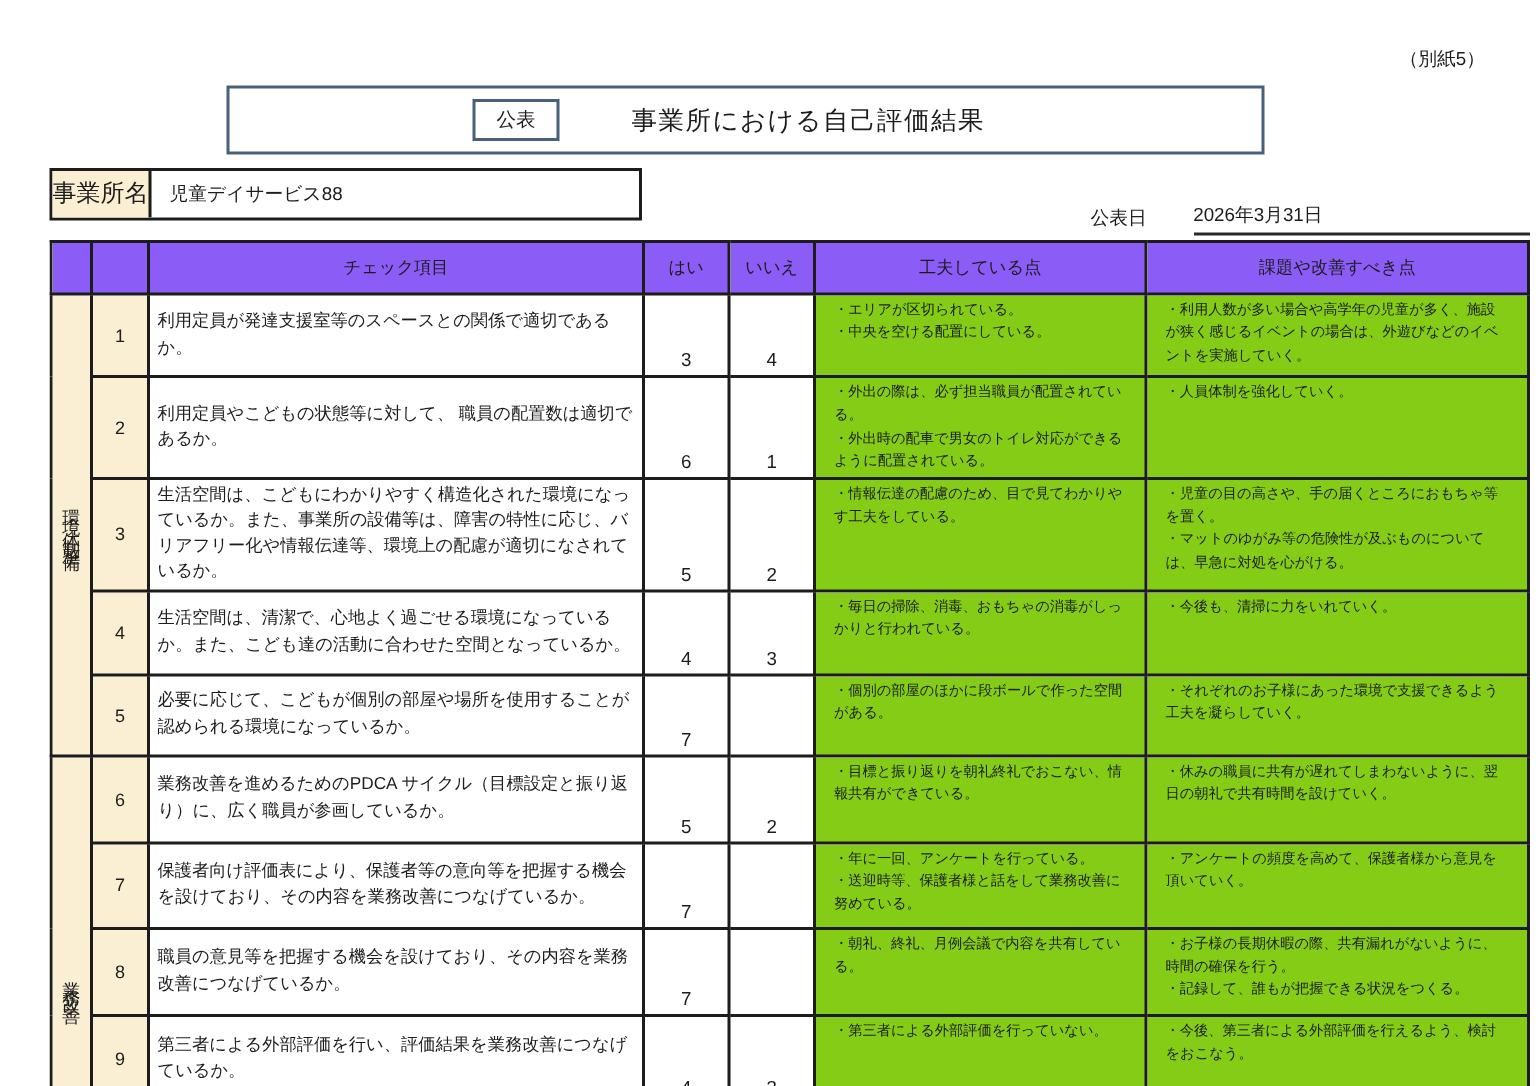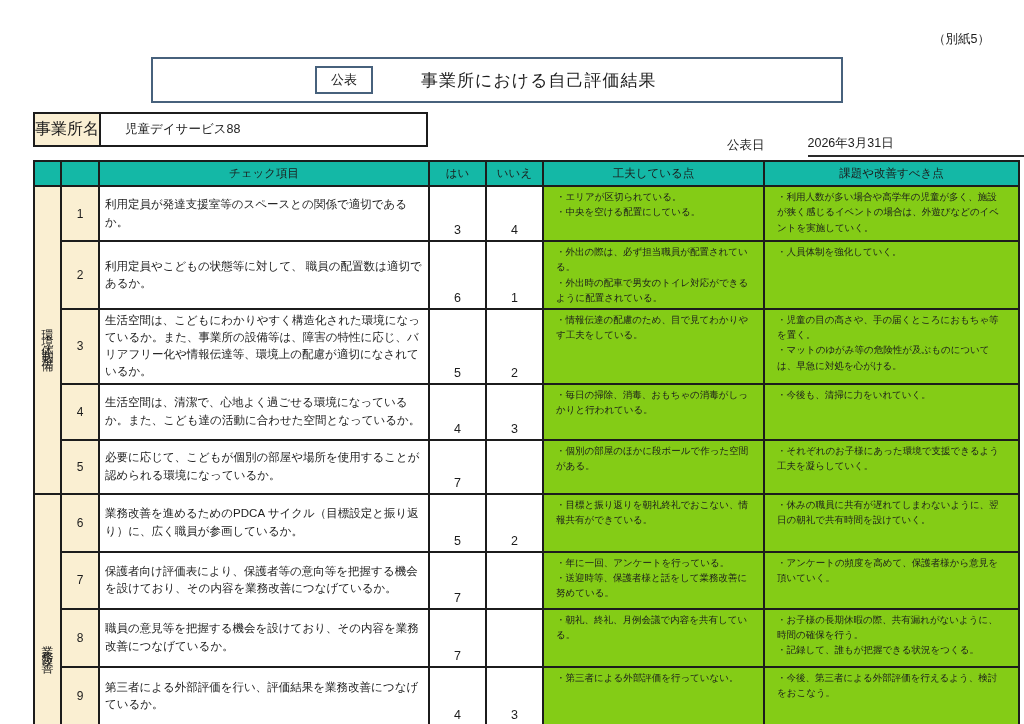--- a/index.html
+++ b/index.html
@@ -21,36 +21,36 @@
   }
   .title-text{margin-left:24px;font-size:17px;letter-spacing:1px;}
   .office{
     position:absolute;left:33px;top:112px;width:395px;height:35px;
     border:2px solid #1c1c1c;box-sizing:border-box;display:flex;background:#fff;
   }
   .office-label{
     width:64px;flex:0 0 auto;background:#faefd2;border-right:2px solid #1c1c1c;
     display:flex;align-items:center;justify-content:center;font-size:16px;
   }
-  .office-value{flex:1;display:flex;align-items:center;padding-left:24px;font-size:12.5px;}
+  .office-value{flex:1;display:flex;align-items:center;padding-left:12px;font-size:12.5px;}
   .publish{
     position:absolute;left:727px;top:135px;font-size:12.5px;
     display:flex;align-items:flex-end;gap:24px;
   }
   .publish-label{padding-bottom:3px;flex:0 0 auto;}
   .publish-date{
-    display:inline-block;width:224px;margin-left:19px;
+    display:inline-block;width:224px;margin-left:7px;
     border-bottom:2px solid #2a2a2a;padding-bottom:3px;
   }
   .table-wrap{position:absolute;left:33px;top:160px;width:988px;height:564px;overflow:hidden;}
   table{border-collapse:collapse;table-layout:fixed;width:985px;}
   td,th{border:2px solid #1c1c1c;box-sizing:border-box;overflow:hidden;}
   thead th{
-    background:#14b8a6;font-weight:normal;font-size:11.5px;
-    height:25px;padding:0 2px;text-align:center;vertical-align:middle;
+    background:#8b5cf6;font-weight:normal;font-size:11.5px;
+    height:35px;padding:0 2px;text-align:center;vertical-align:middle;
   }
   td.cat{background:#faefd2;text-align:center;vertical-align:middle;padding:0;}
   .cat-text{
     writing-mode:vertical-rl;text-orientation:upright;
     letter-spacing:5px;font-size:12px;display:inline-block;line-height:1;
   }
   td.num{background:#faefd2;text-align:center;vertical-align:middle;font-size:12px;padding:0;}
   td.item{font-size:11.5px;vertical-align:middle;padding:2px 5px;line-height:1.5;background:#fff;}
   td.ans{text-align:center;vertical-align:bottom;font-size:12.5px;padding:0 0 3px 0;background:#fff;}
   td.detail{

